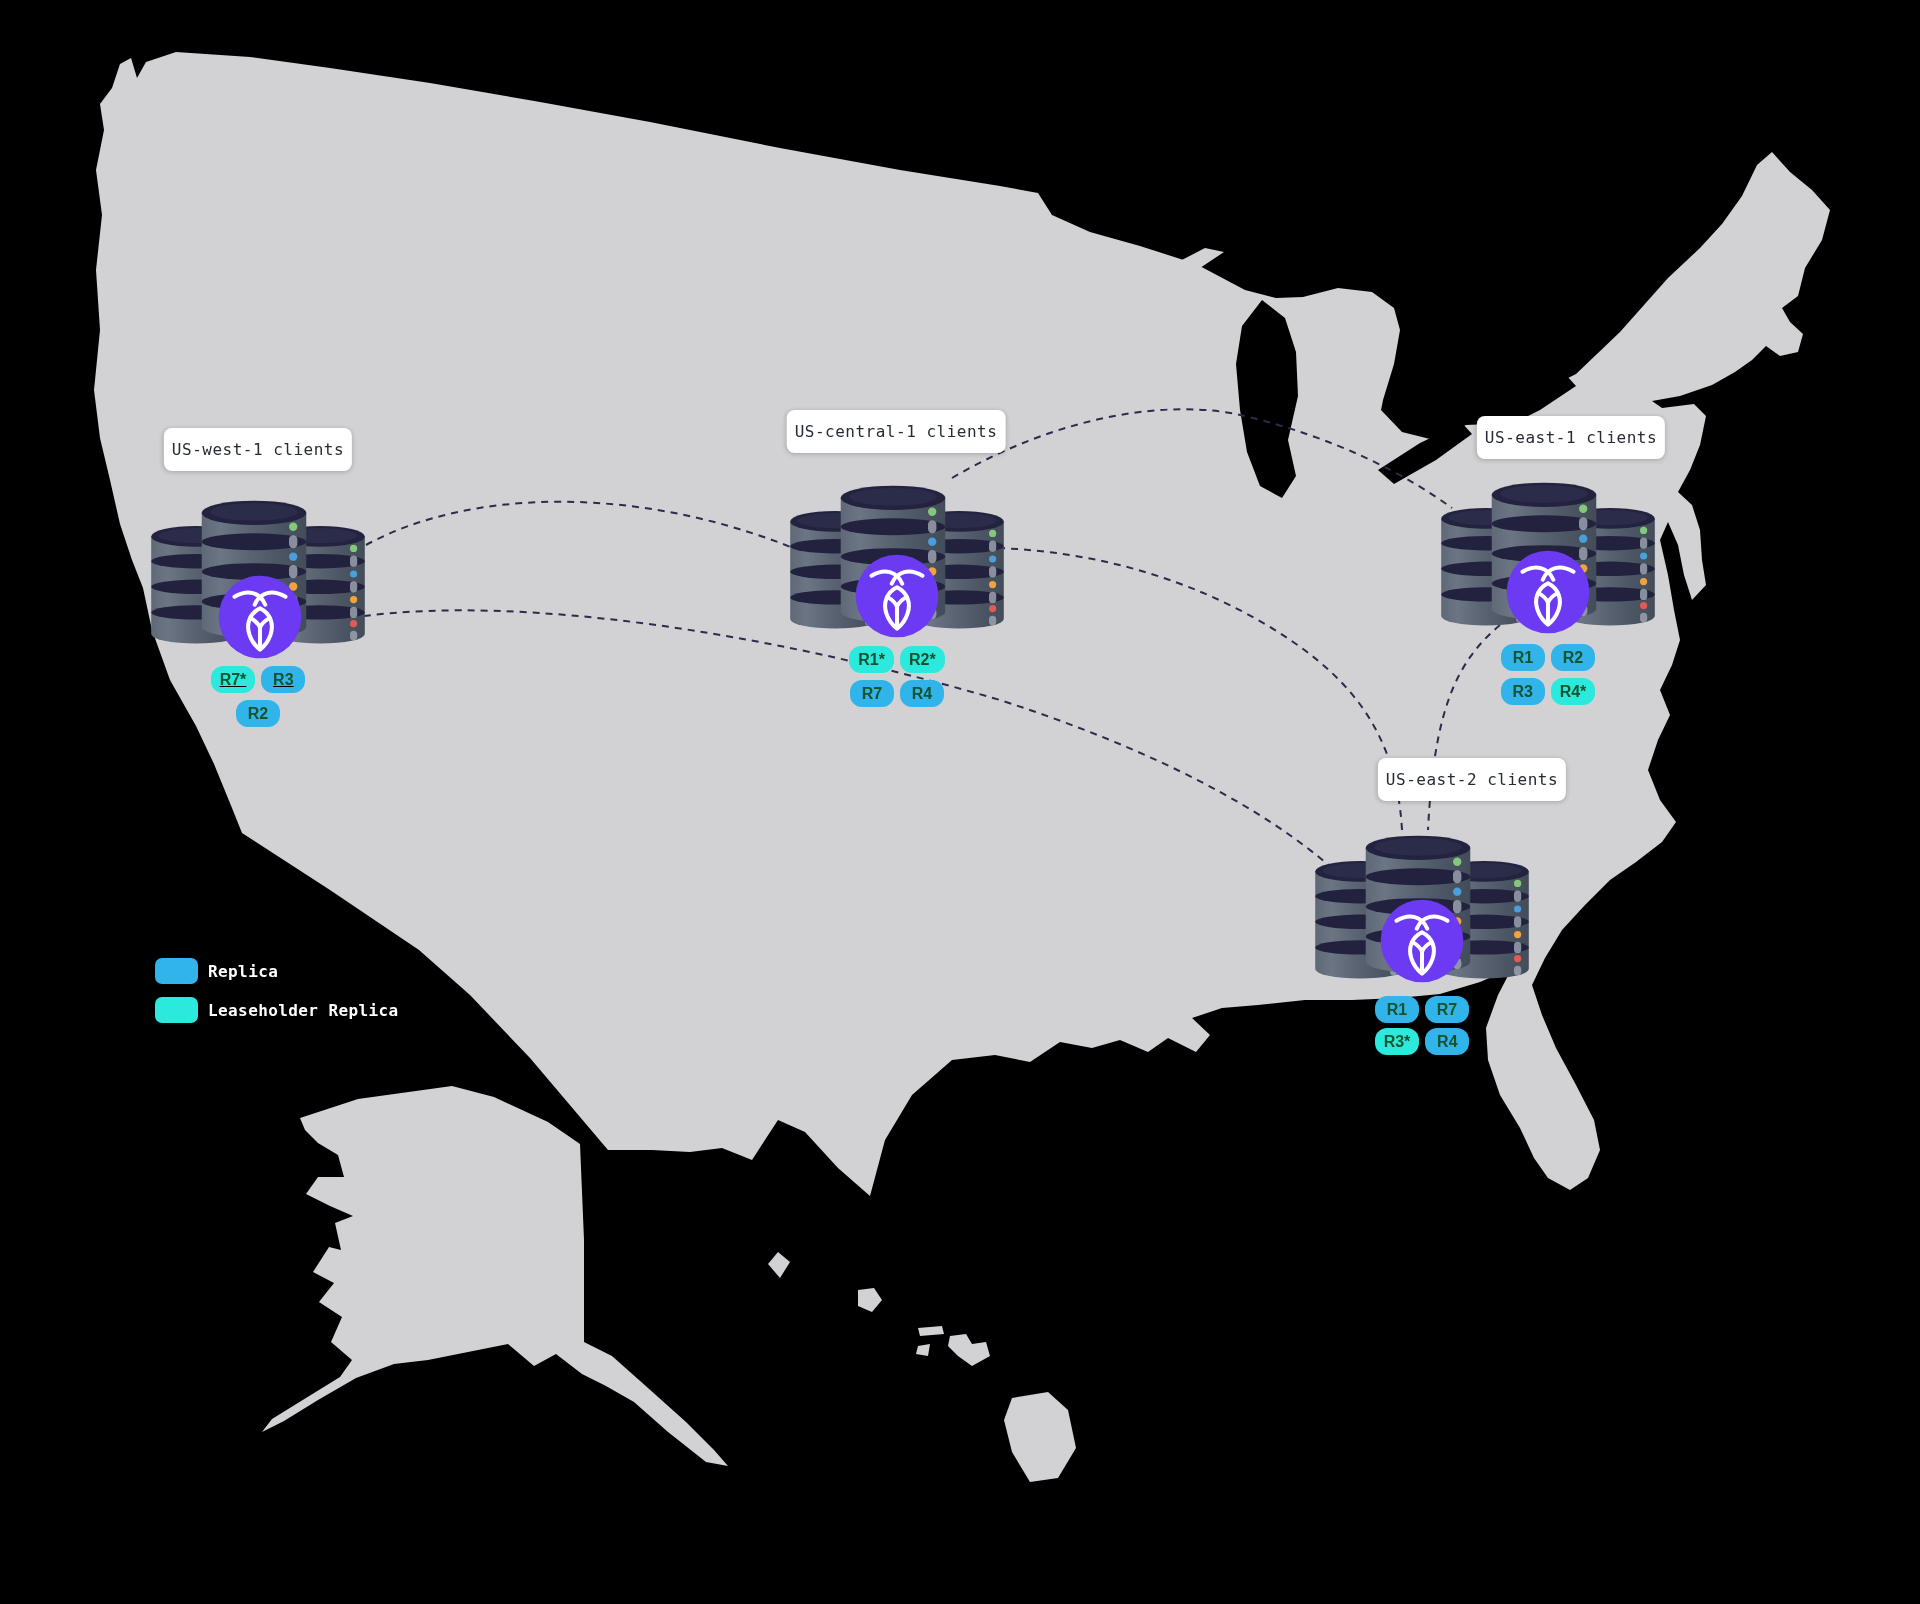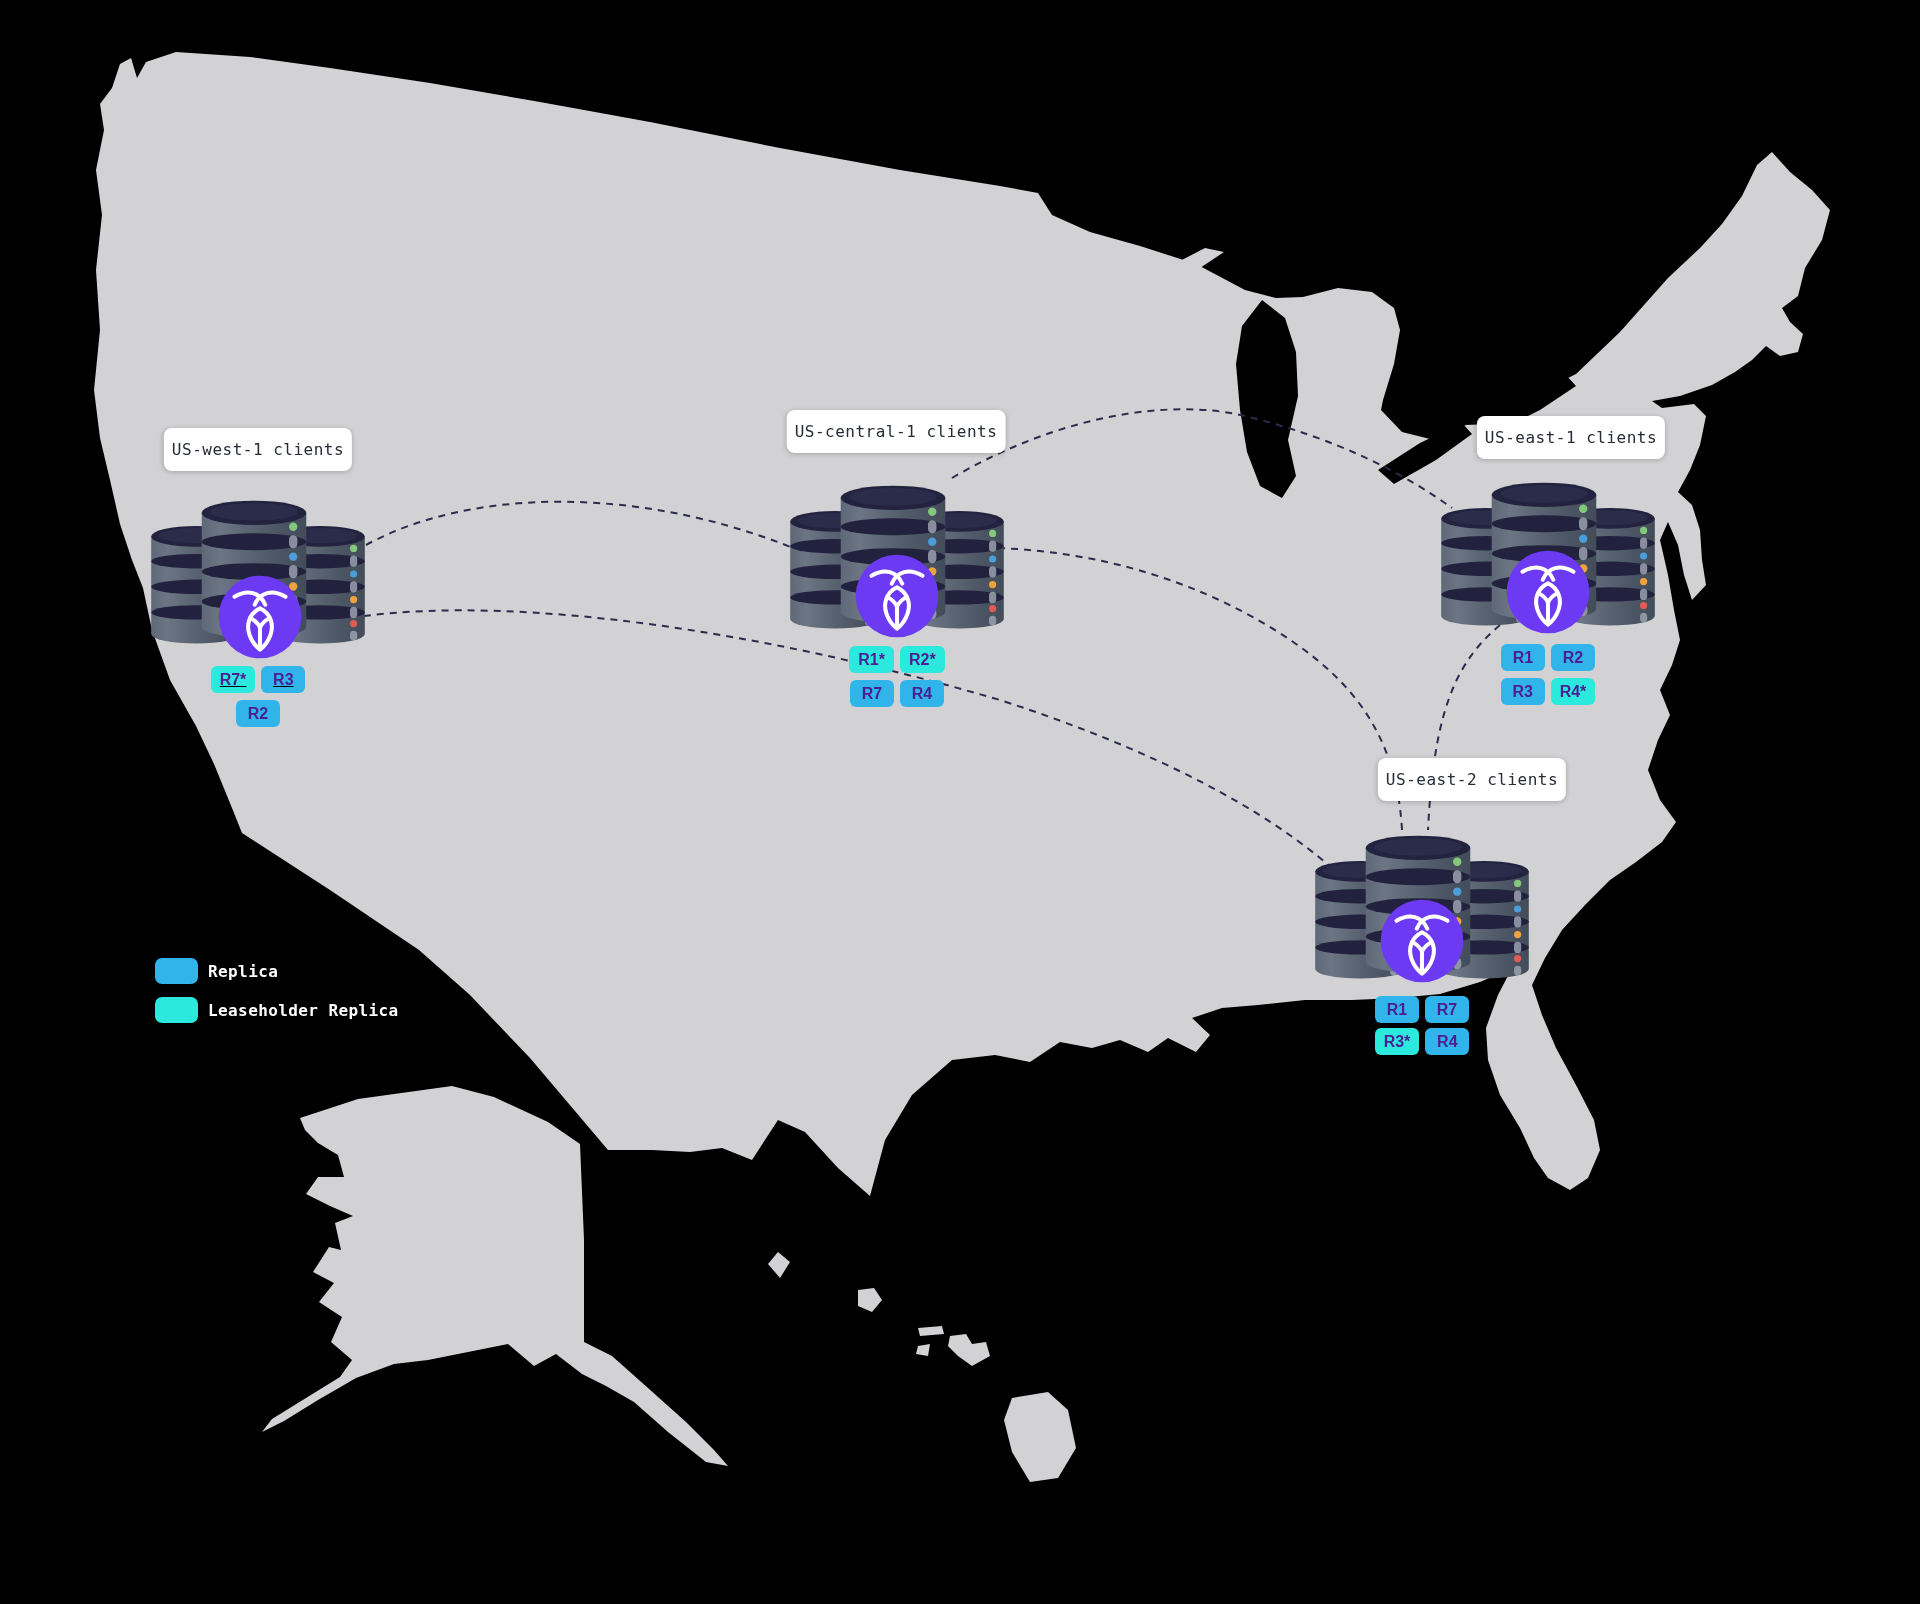--- a/index.html
+++ b/index.html
@@ -5,22 +5,22 @@
   html,body{margin:0;padding:0;background:#000;}
   .stage{position:relative;width:1920px;height:1604px;background:#000;overflow:hidden;
          font-family:"DejaVu Sans Mono",monospace;}
   .map-svg{position:absolute;left:0;top:0;}
   .region-label{position:absolute;transform:translateX(-50%);background:#ffffff;color:#262b36;
     border-radius:8px;padding:12px 8px;font:400 16px "DejaVu Sans Mono",monospace;
     letter-spacing:.5px;white-space:nowrap;box-shadow:0 1px 5px rgba(0,0,0,.22);z-index:6;}
   .stacks{position:absolute;z-index:3;}
   .logo{position:absolute;z-index:4;}
   .badge-row{position:absolute;width:220px;display:flex;gap:6px;justify-content:center;z-index:5;}
-  .badge{min-width:44px;height:27px;padding:0 9px;box-sizing:border-box;border-radius:6px;
-    background:#30b4e9;color:#4c1d95;display:flex;align-items:center;justify-content:center;
+  .badge{min-width:44px;height:27px;padding:0 9px;box-sizing:border-box;border-radius:12px;
+    background:#30b4e9;color:#14532d;display:flex;align-items:center;justify-content:center;
     font:700 16px "Liberation Sans",sans-serif;}
   .badge.lh{background:#2be9dc;}
   .legend{position:absolute;left:155px;top:958px;z-index:6;}
   .legend-row{display:flex;align-items:center;margin-bottom:13px;}
   .swatch{width:43px;height:26px;border-radius:7px;margin-right:10px;}
   .swatch.replica{background:#30b4e9;}
   .swatch.leaseholder{background:#2be9dc;}
   .legend-label{color:#ffffff;font:700 16px "DejaVu Sans Mono",monospace;letter-spacing:.4px;text-align:right;}
 </style>
 </head>

